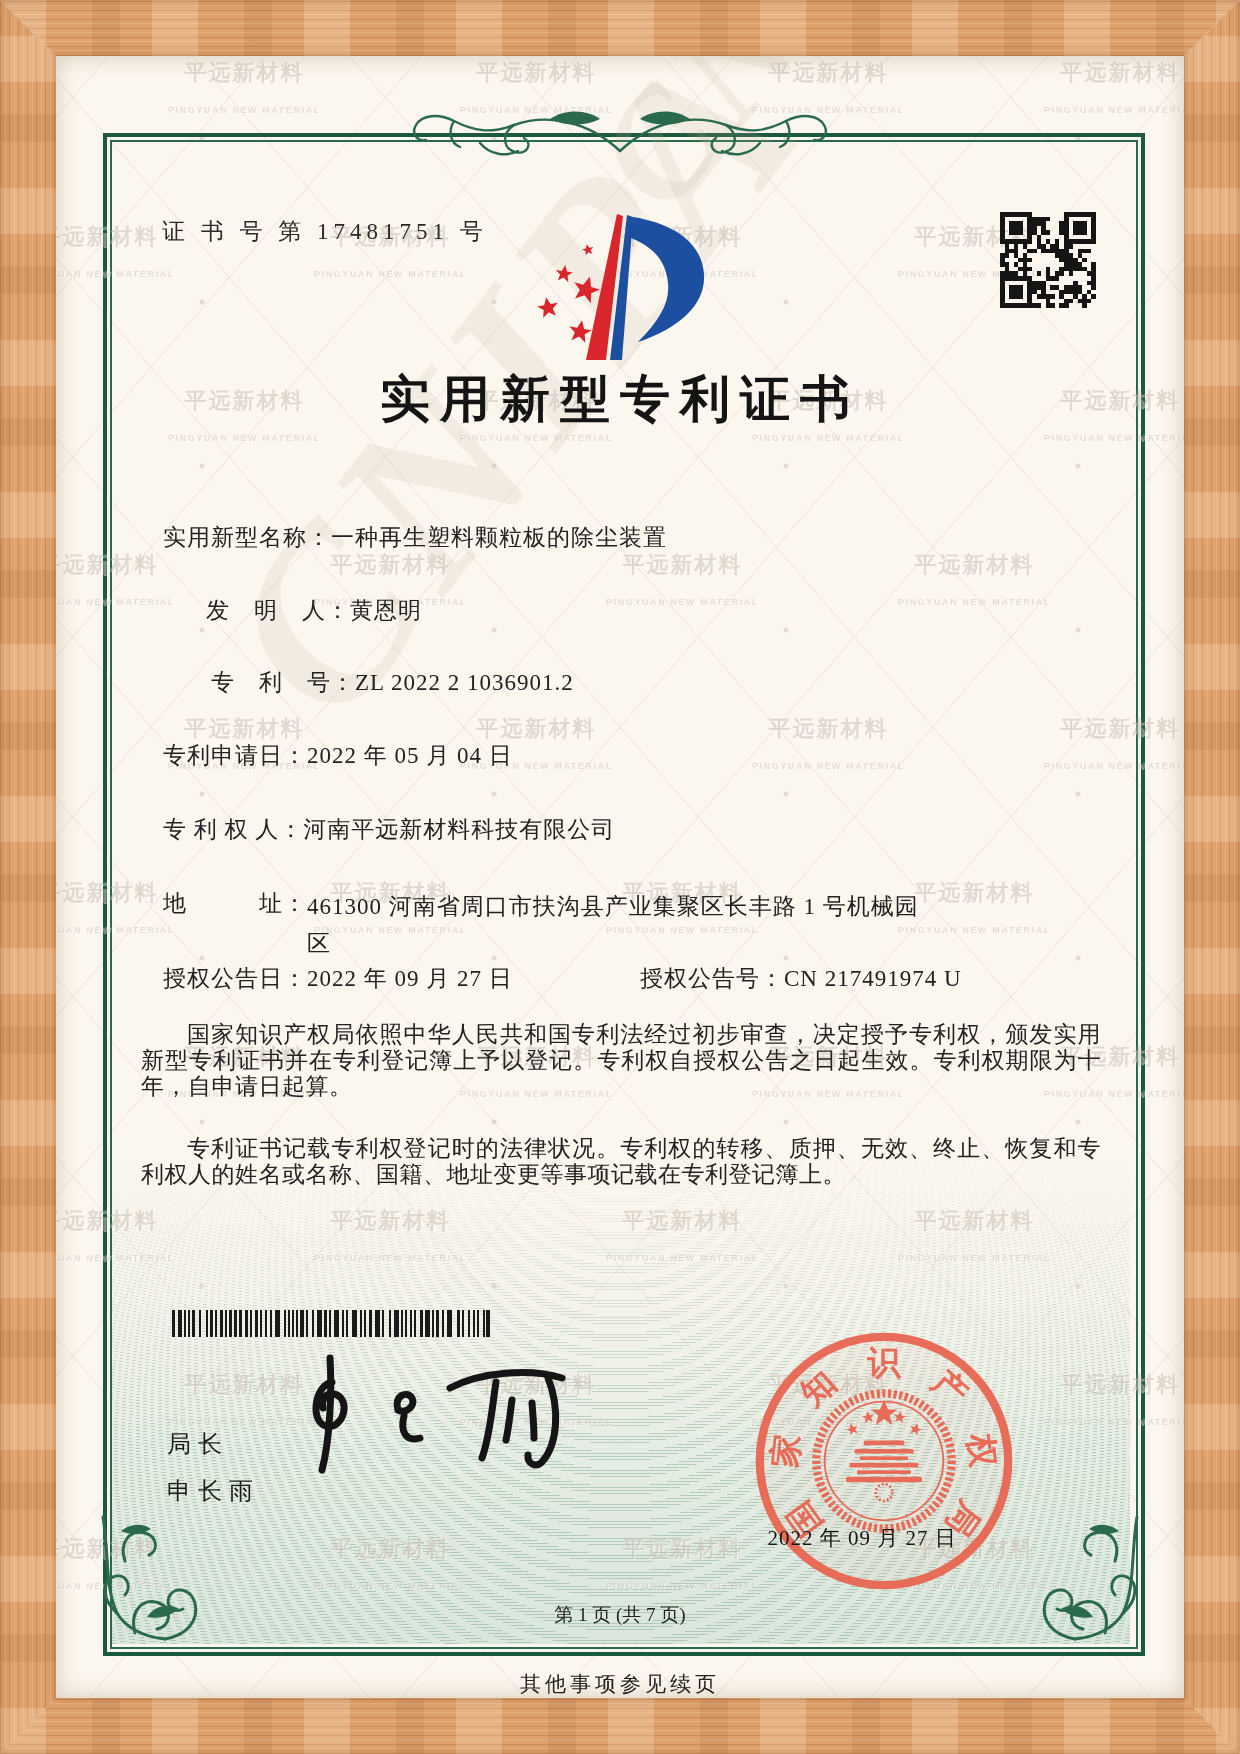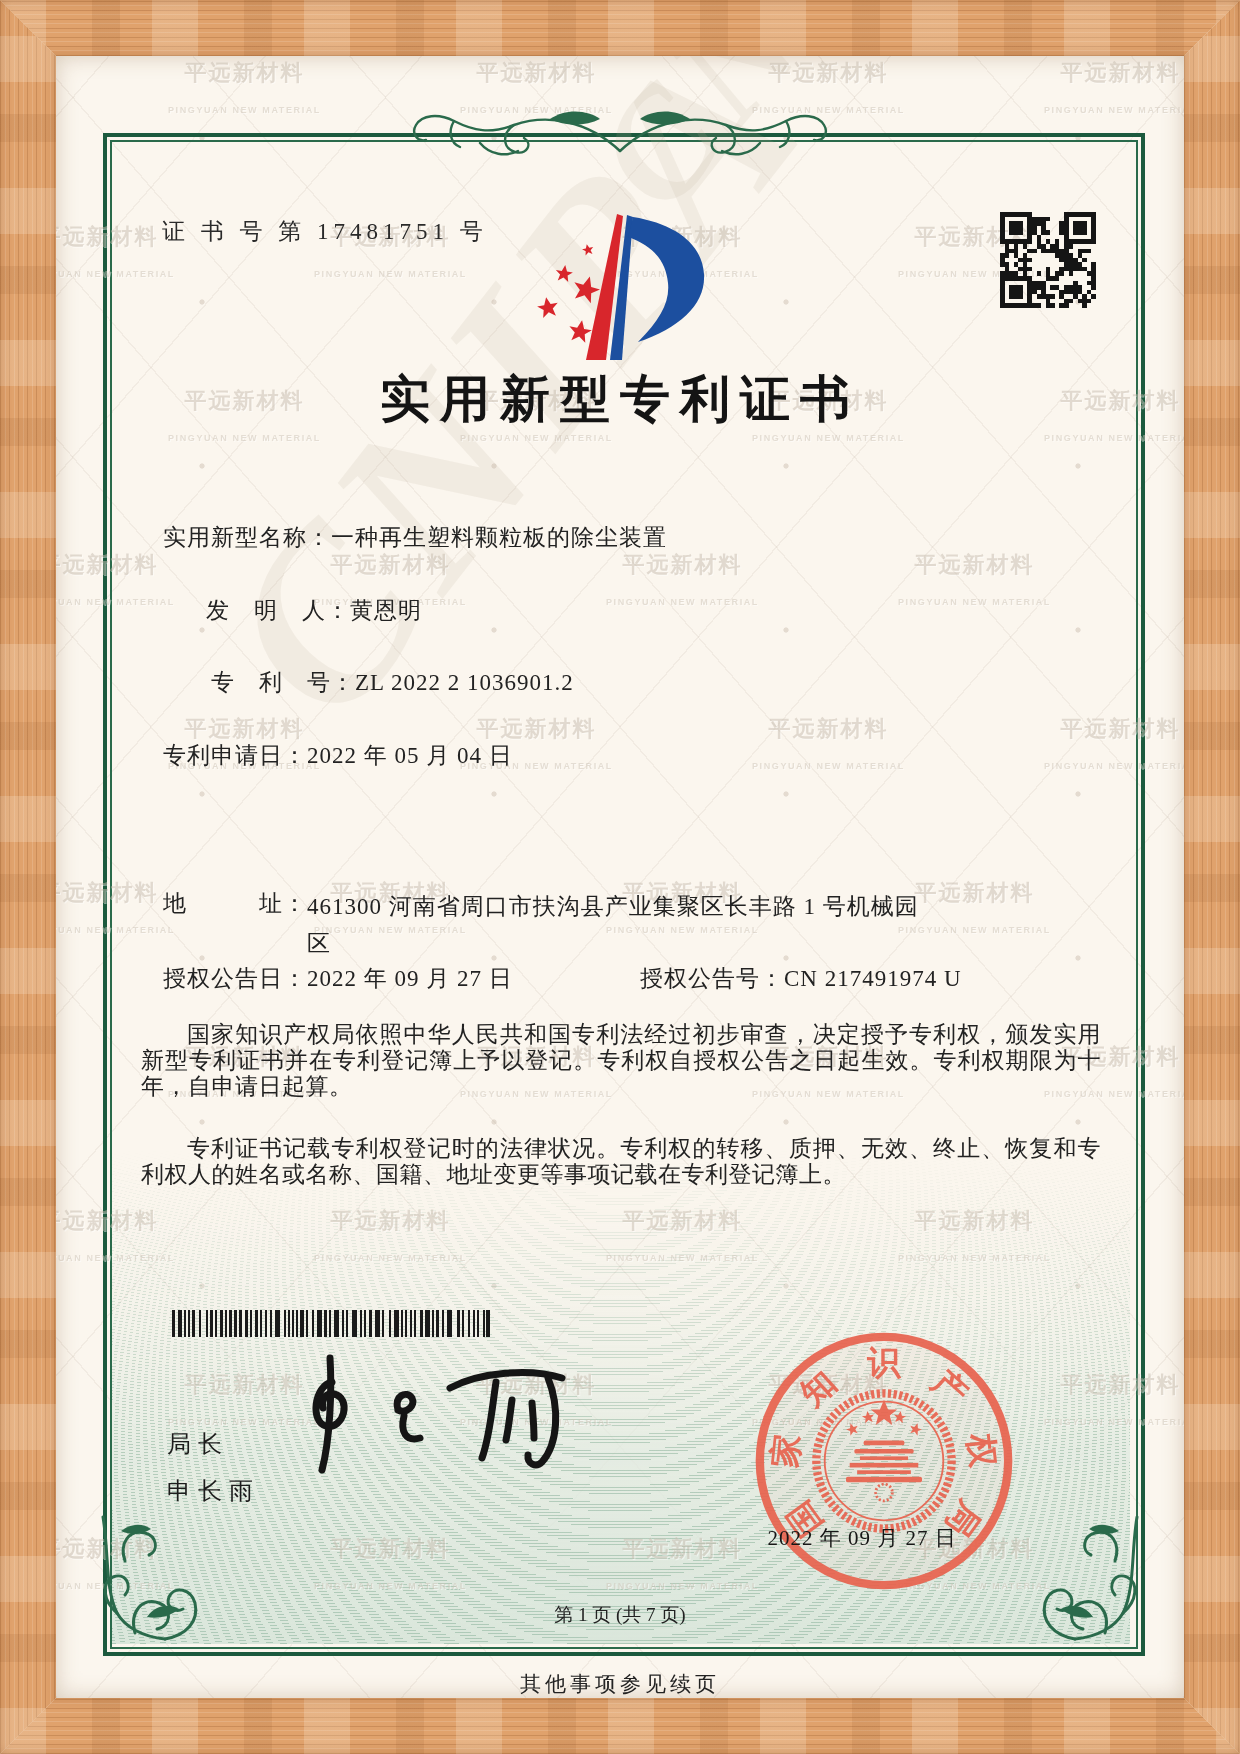--- a/index.html
+++ b/index.html
@@ -821,20 +821,23 @@
     <span>实用新型名称：</span><span>一种再生塑料颗粒板的除尘装置</span>
   </div>
   <div class="frow" style="top:595px;margin-left:43px;">
     <span>发　明　人：</span><span>黄恩明</span>
   </div>
   <div class="frow" style="top:667px;margin-left:48px;">
     <span>专　利　号：</span><span>ZL 2022 2 1036901.2</span>
   </div>
   <div class="frow" style="top:740px;">
     <span>专利申请日：</span><span>2022 年 05 月 04 日</span>
+  </div>
+  <div class="frow" style="top:814px;">
+    <span>专 利 权 人：</span><span>河南平远新材料科技有限公司</span>
   </div>
   <div class="frow" style="top:888px;">
     <span>地　　　址：</span><span class="fvalue-wrap">461300 河南省周口市扶沟县产业集聚区长丰路 1 号机械园区</span>
   </div>
   <div class="frow" style="top:963px;">
     <span>授权公告日：</span><span>2022 年 09 月 27 日</span>
     <span class="grant-right">
       <span>授权公告号：</span><span>CN 217491974 U</span>
     </span>
   </div>

